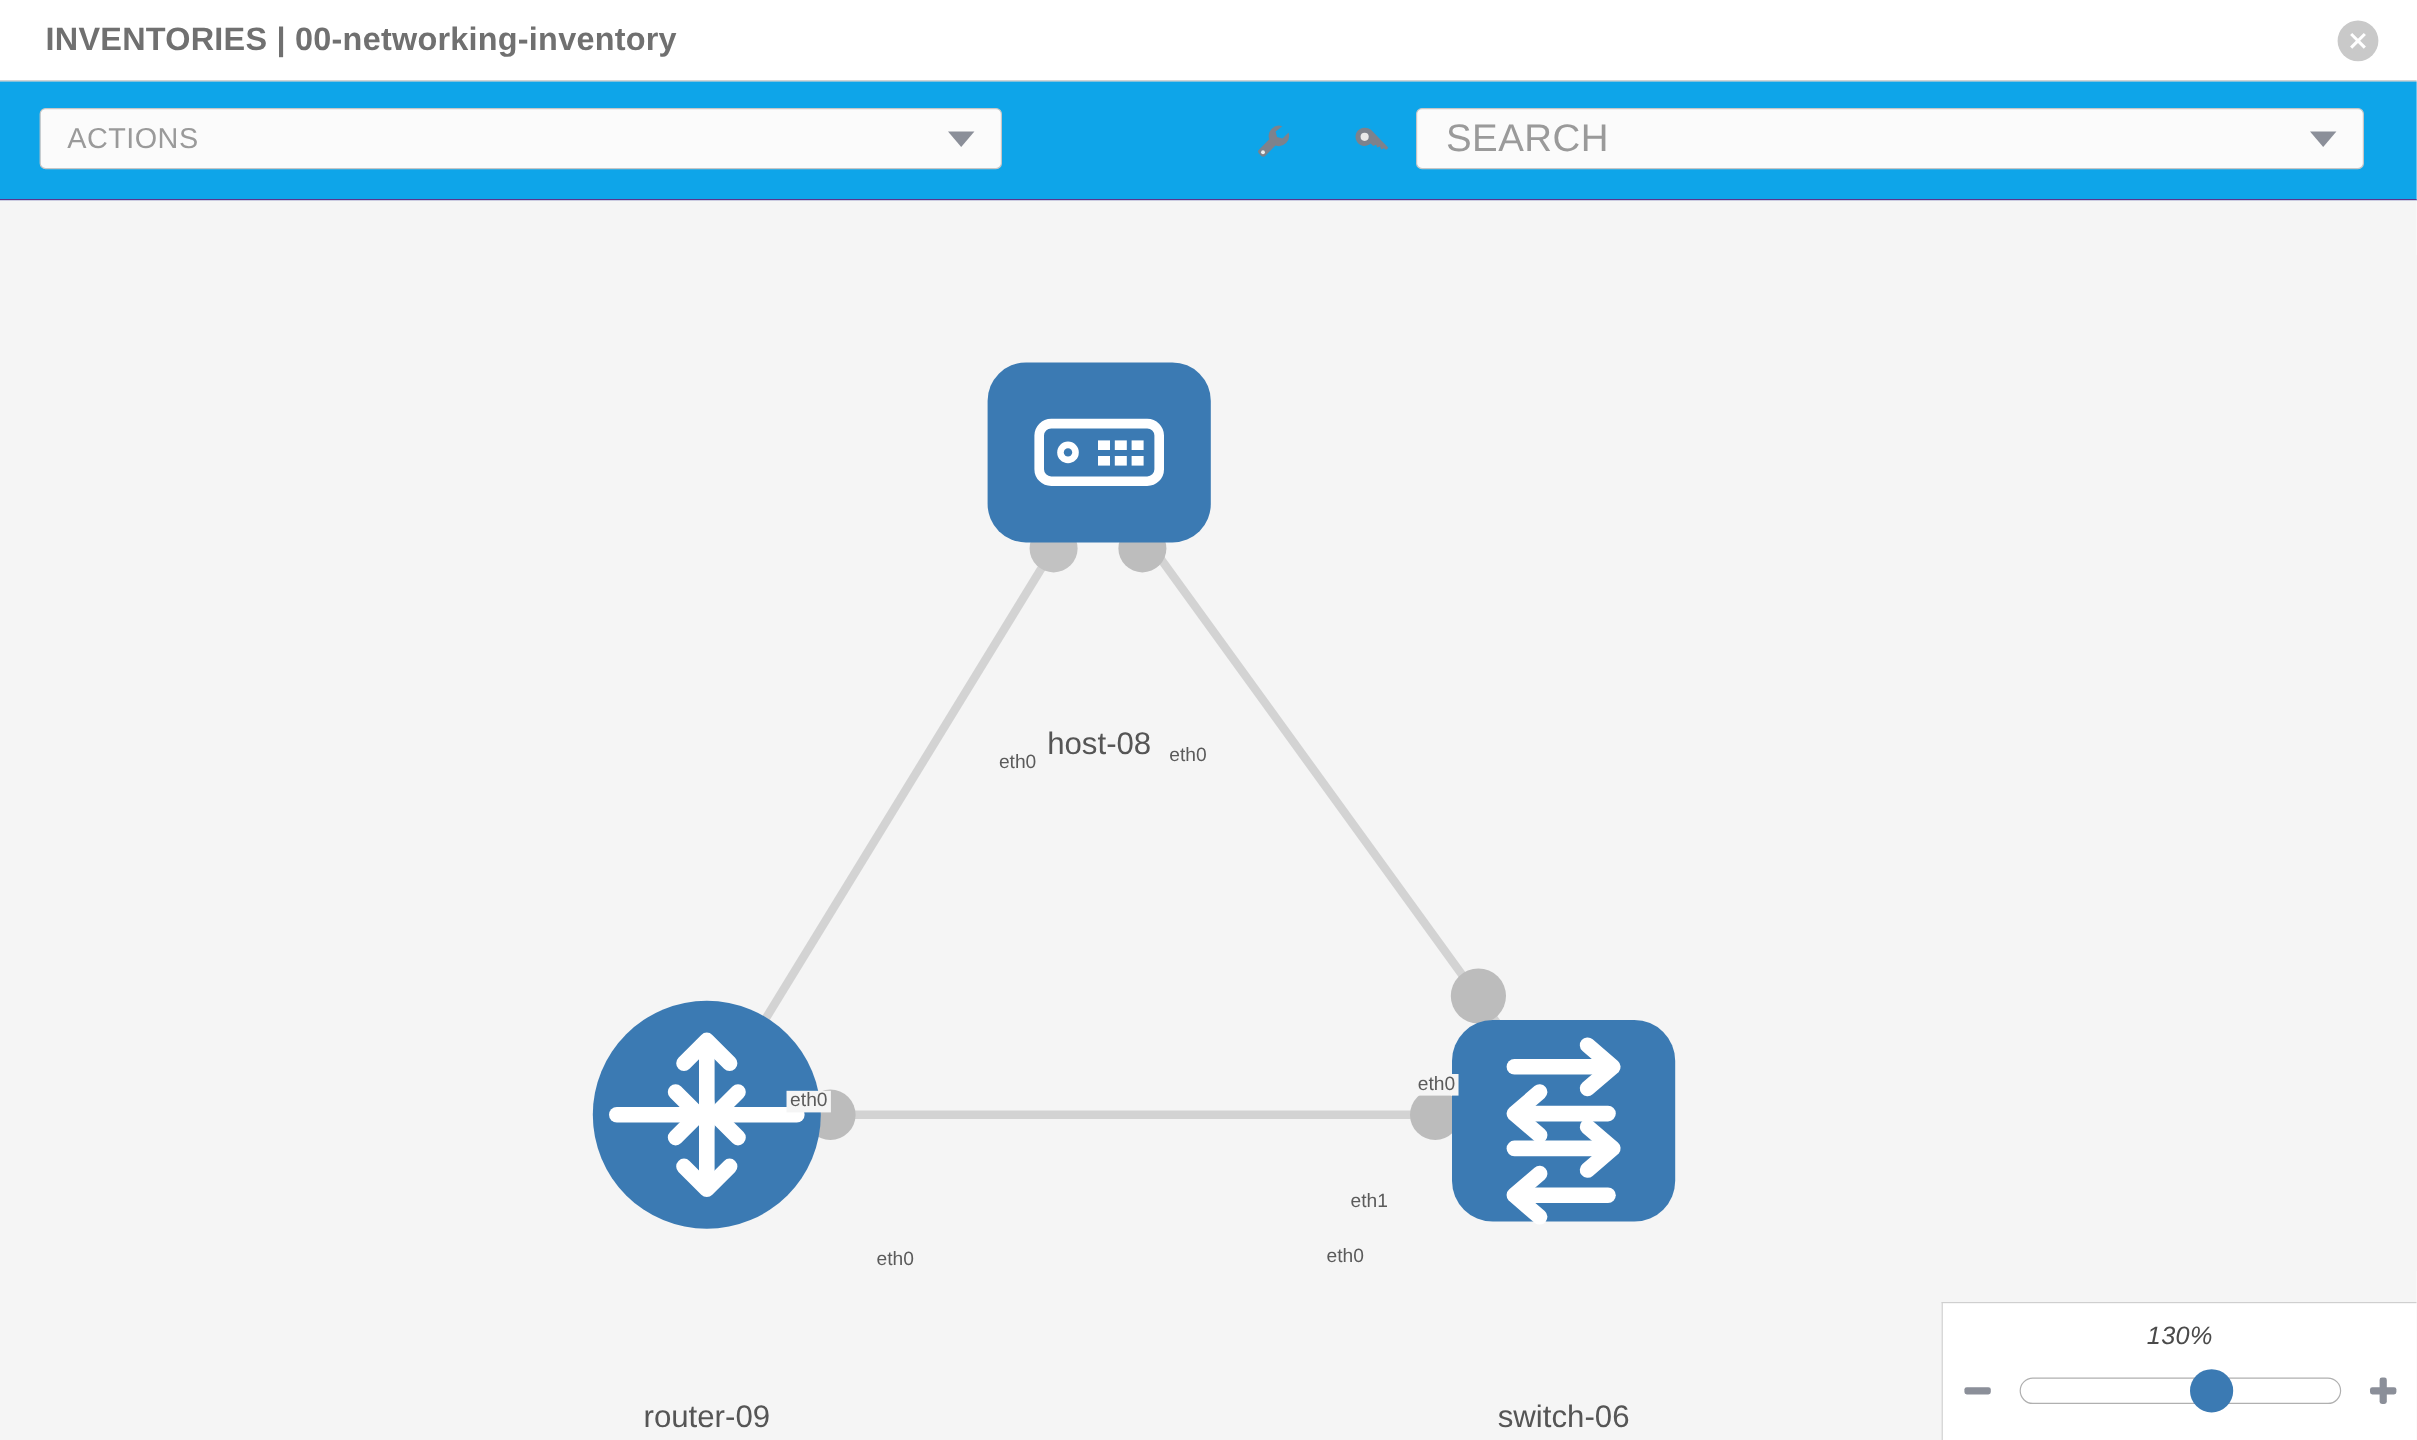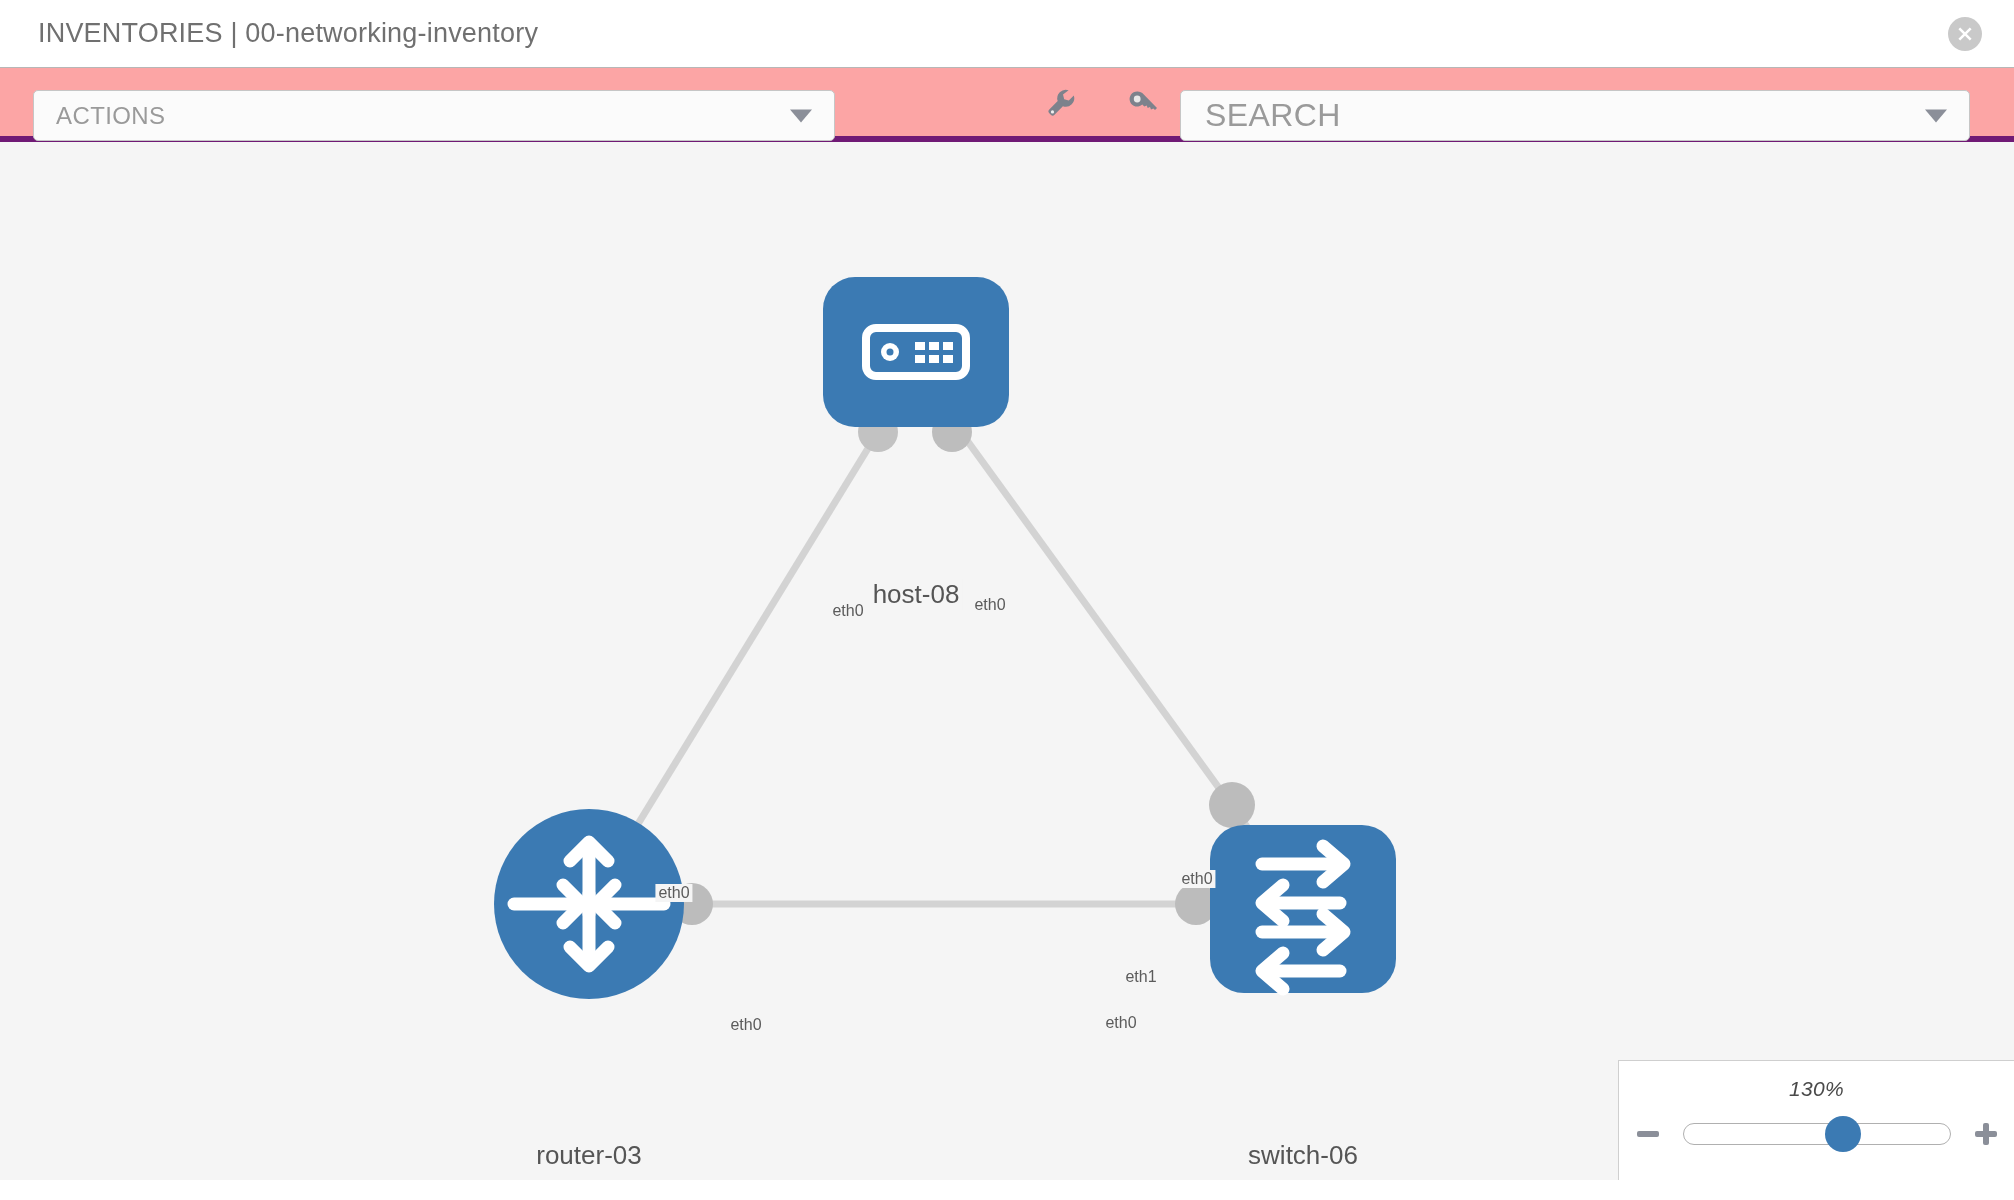--- a/index.html
+++ b/index.html
@@ -22,21 +22,21 @@
     position: relative;
     height: 68px;
     background: #ffffff;
     border-bottom: 1px solid #b7b7b7;
     display: flex;
     align-items: center;
   }
   .header-title {
     margin-left: 38px;
     font-size: 27px;
-    font-weight: normal;
+    font-weight: bold;
     color: #707070;
     letter-spacing: 0.2px;
     white-space: nowrap;
   }
   .close-btn {
     position: absolute;
     right: 32px;
     top: 50%;
     transform: translateY(-50%);
     width: 34px; height: 34px;
@@ -45,23 +45,23 @@
     display: flex;
     align-items: center;
     justify-content: center;
     cursor: pointer;
   }
   .close-btn svg { display: block; }
 
   
   .toolbar {
     position: relative;
-    height: 74px;
-    background: #fca5a5;
-    border-bottom: 6px solid #701a75;
+    height: 99px;
+    background: #0ea5e9;
+    border-bottom: 1px solid #701a75;
     display: flex;
     align-items: center;
   }
   .actions-select {
     position: absolute;
     left: 33px;
     top: 22px;
     width: 802px;
     height: 51px;
     background: #fbfbfb;
@@ -327,21 +327,21 @@
 
     <span class="iface-label" style="left:848px;  top:460px;">eth0</span>
     <span class="iface-label" style="left:990px;  top:454px;">eth0</span>
     <span class="iface-label" style="left:674px;  top:742px;">eth0</span>
     <span class="iface-label" style="left:1197px; top:728px;">eth0</span>
     <span class="iface-label" style="left:746px;  top:874px;">eth0</span>
     <span class="iface-label" style="left:1121px; top:872px;">eth0</span>
     <span class="iface-label" style="left:1141px; top:826px;">eth1</span>
 
     <span class="node-label" style="left:916px;  top:437px;">host-08</span>
-    <span class="node-label" style="left:589px;  top:998px;">router-03</span>
+    <span class="node-label" style="left:589px;  top:998px;">router-09</span>
     <span class="node-label" style="left:1303px; top:998px;">switch-06</span>
 
     <div class="zoom-widget">
       <div class="zoom-pct">130%</div>
       <div class="zoom-row">
         <div class="zoom-minus">
           <svg width="26" height="26" viewBox="0 0 26 26" aria-hidden="true">
             <rect x="2" y="10" width="22" height="6" rx="2" fill="#8b8f99"></rect>
           </svg>
         </div>

